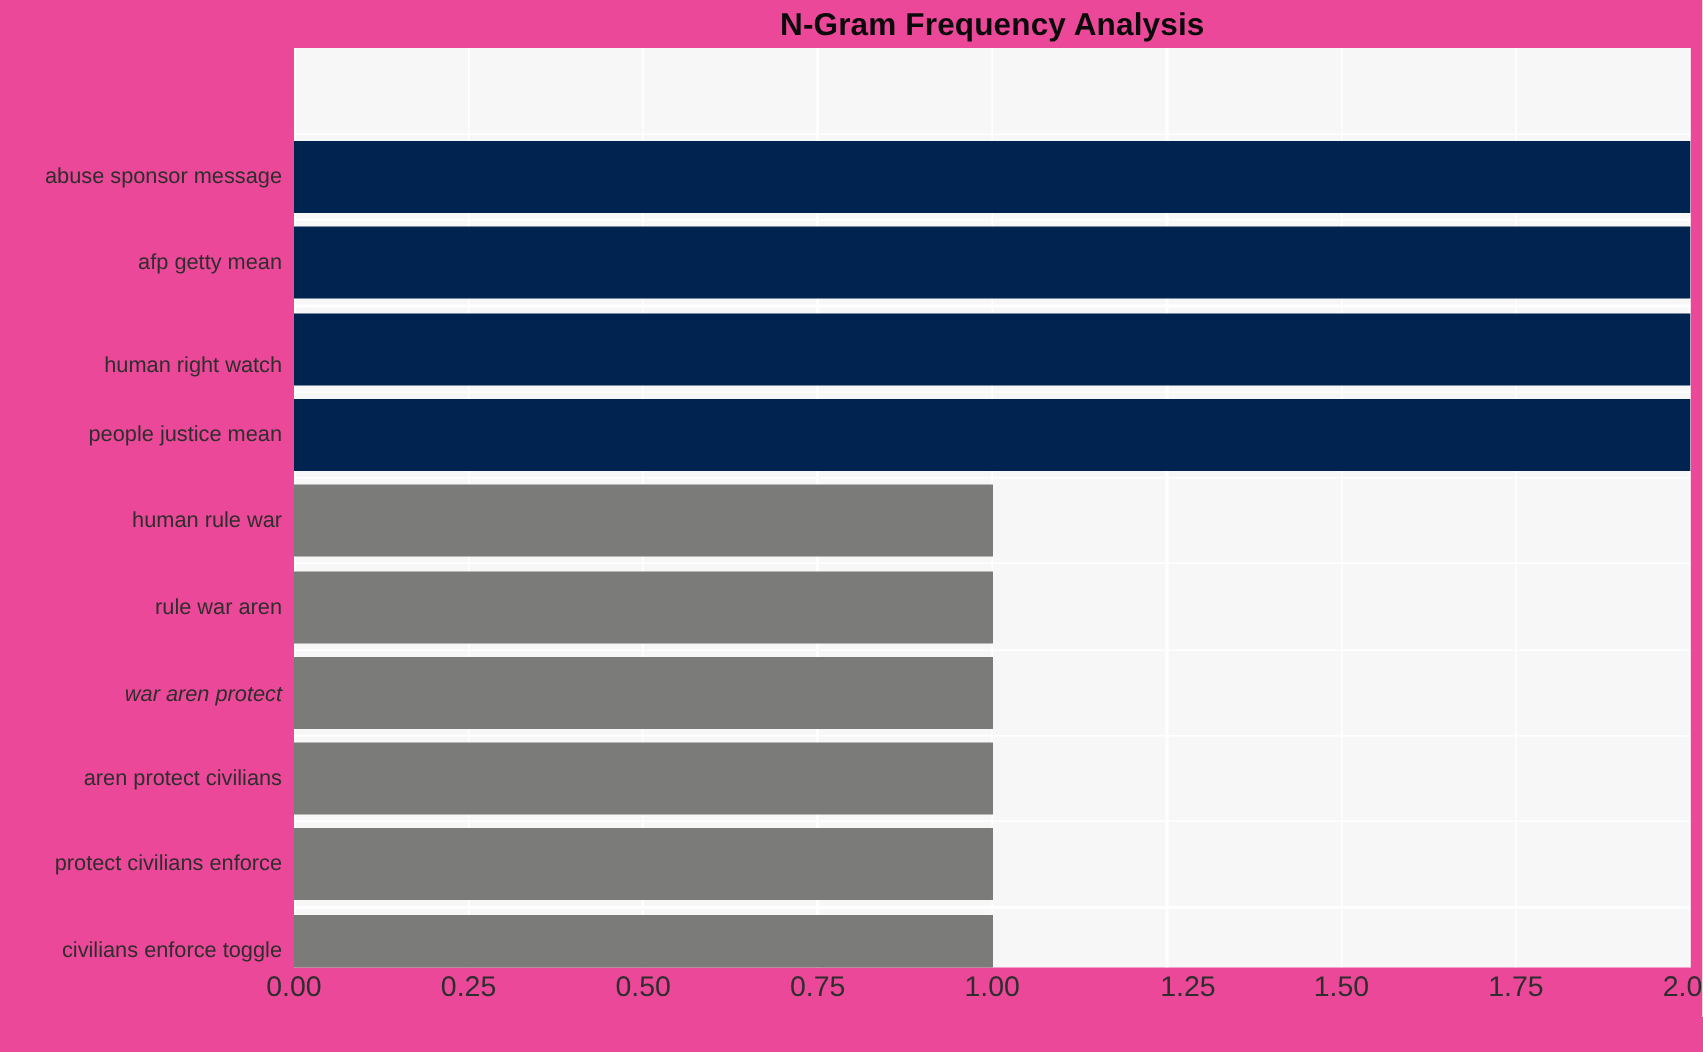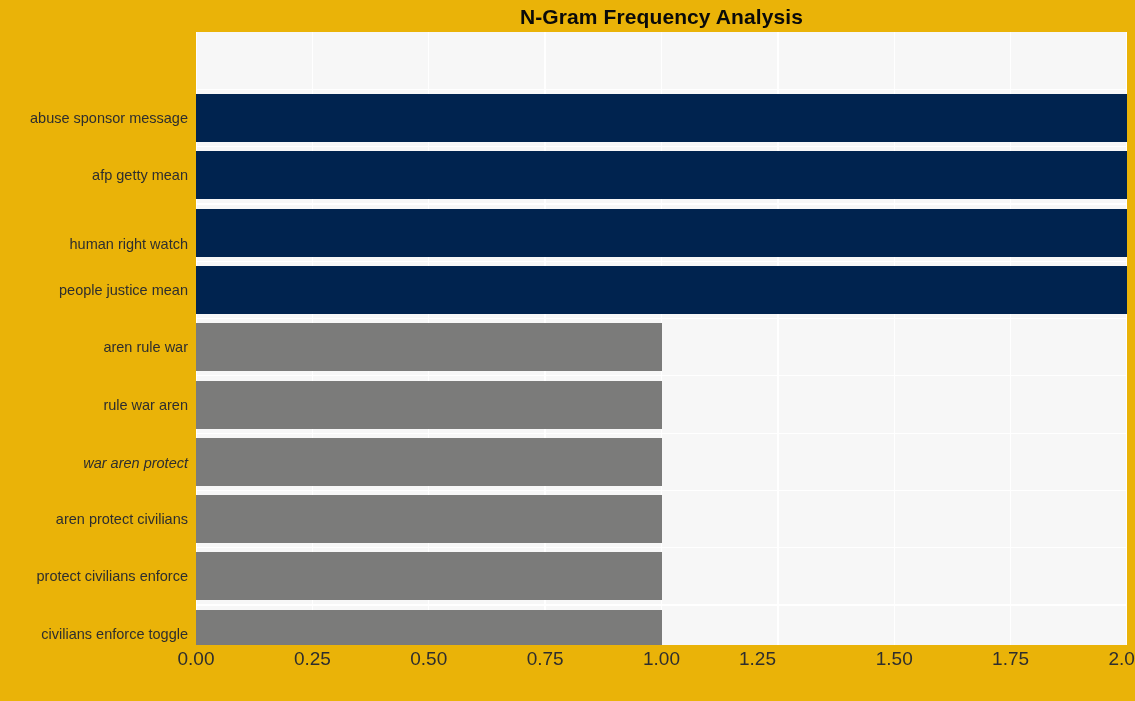--- a/index.html
+++ b/index.html
@@ -14,21 +14,21 @@
     overflow: hidden;
     position: relative;
   }
 
   #figure {
     position: absolute;
     left: 0;
     top: 0;
     width: 1135px;
     height: 701px;
-    background: #eab308;
+    background: #ec4899;
   }
 
   
   #chart-title {
     position: absolute;
     left: 196px;
     top: 4px;
     width: 931px;
     text-align: center;
     font-size: 21px;
@@ -152,33 +152,33 @@
         <div class="bar" style="top: 520.4px; width: 465.5px; height: 48px; background: rgb(123, 123, 122);"></div>
         <div class="bar" style="top: 577.7px; width: 465.5px; height: 48px; background: rgb(123, 123, 122);"></div>
       </div>
   </div>
 
   <div id="ytick-layer">
       <div class="ytick-label" style="top: 109px;">abuse sponsor message</div>
       <div class="ytick-label" style="top: 166.3px;">afp getty mean</div>
       <div class="ytick-label" style="top: 235px;">human right watch</div>
       <div class="ytick-label" style="top: 280.9px;">people justice mean</div>
-      <div class="ytick-label" style="top: 338.2px;">aren rule war</div>
+      <div class="ytick-label" style="top: 338.2px;">human rule war</div>
       <div class="ytick-label" style="top: 395.5px;">rule war aren</div>
       <div class="ytick-label" style="top: 454px; font-style: italic;">war aren protect</div>
       <div class="ytick-label" style="top: 510.1px;">aren protect civilians</div>
       <div class="ytick-label" style="top: 567.4px;">protect civilians enforce</div>
       <div class="ytick-label" style="top: 624.7px;">civilians enforce toggle</div>
     </div>
   <div id="xtick-layer">
       <div class="xtick-label" style="left: 196px;">0.00</div>
       <div class="xtick-label" style="left: 312.375px;">0.25</div>
       <div class="xtick-label" style="left: 428.75px;">0.50</div>
       <div class="xtick-label" style="left: 545.125px;">0.75</div>
       <div class="xtick-label" style="left: 661.5px;">1.00</div>
-      <div class="xtick-label" style="left: 736px; text-align: right;">1.25</div>
+      <div class="xtick-label" style="left: 792px;">1.25</div>
       <div class="xtick-label" style="left: 894.25px;">1.50</div>
       <div class="xtick-label" style="left: 1010.62px;">1.75</div>
       <div class="xtick-label" style="left: 1127px;">2.00</div>
     </div>
 
 
 </div>
 
 </body></html>

